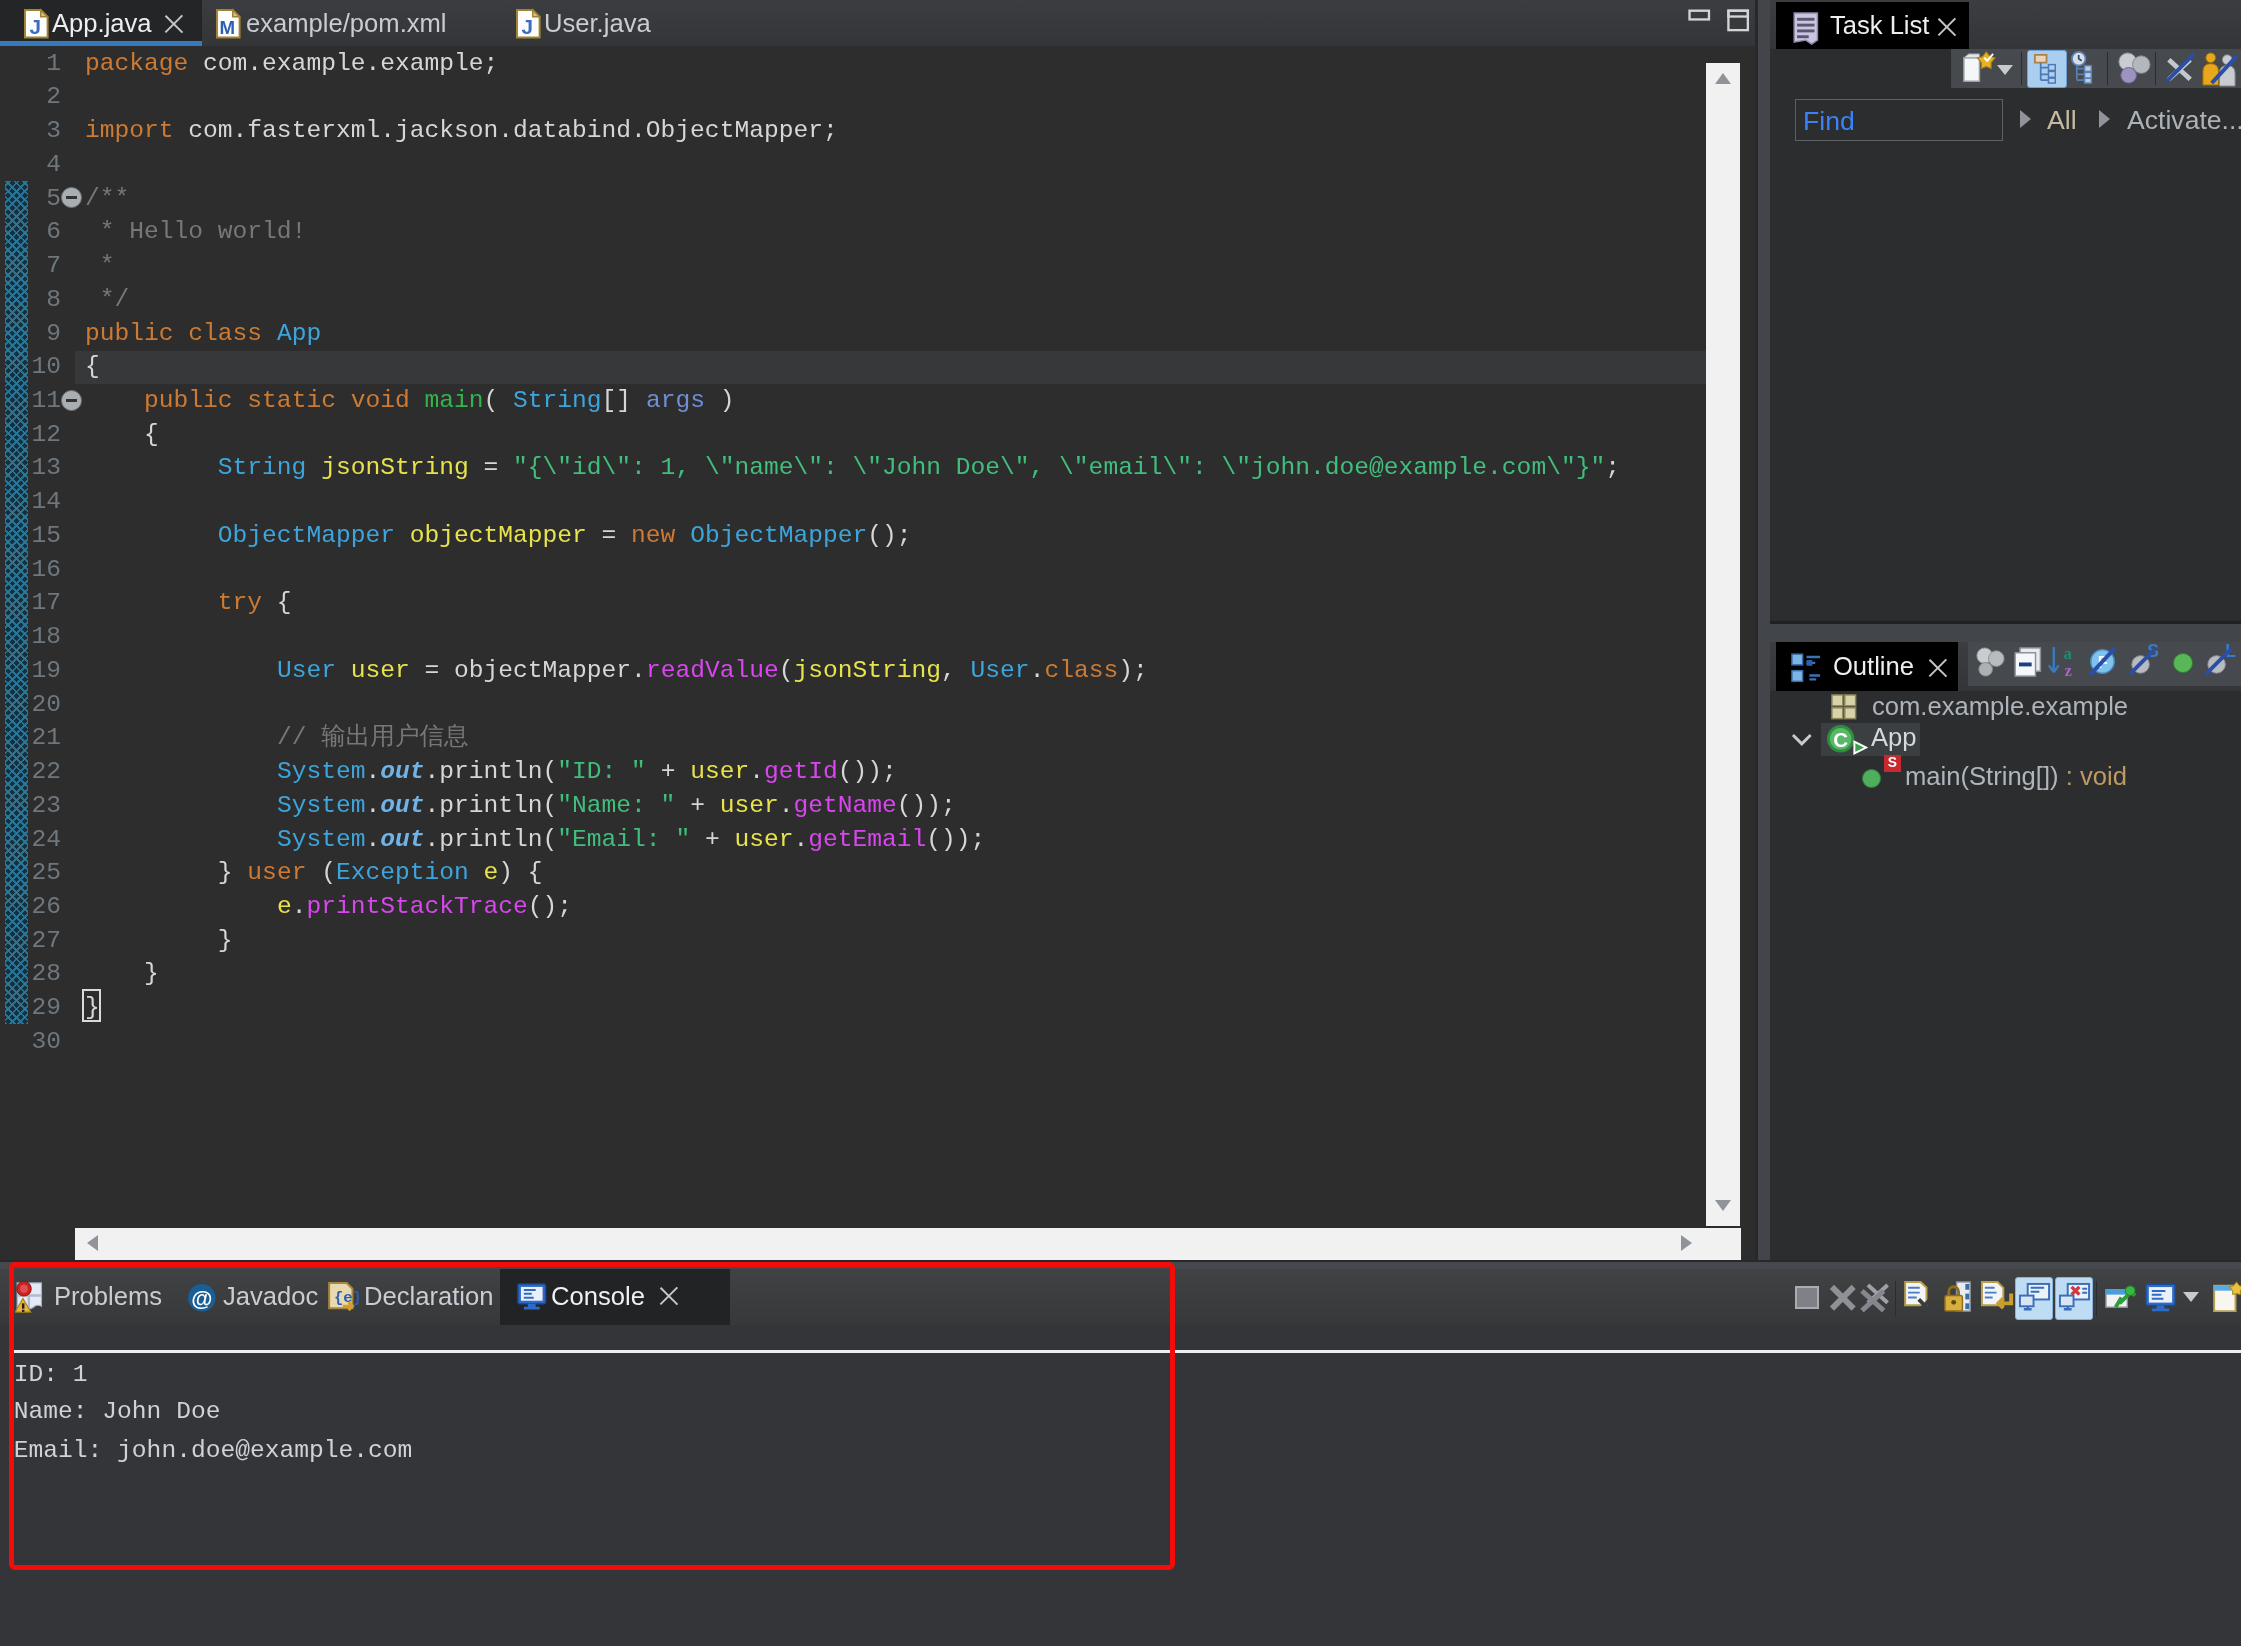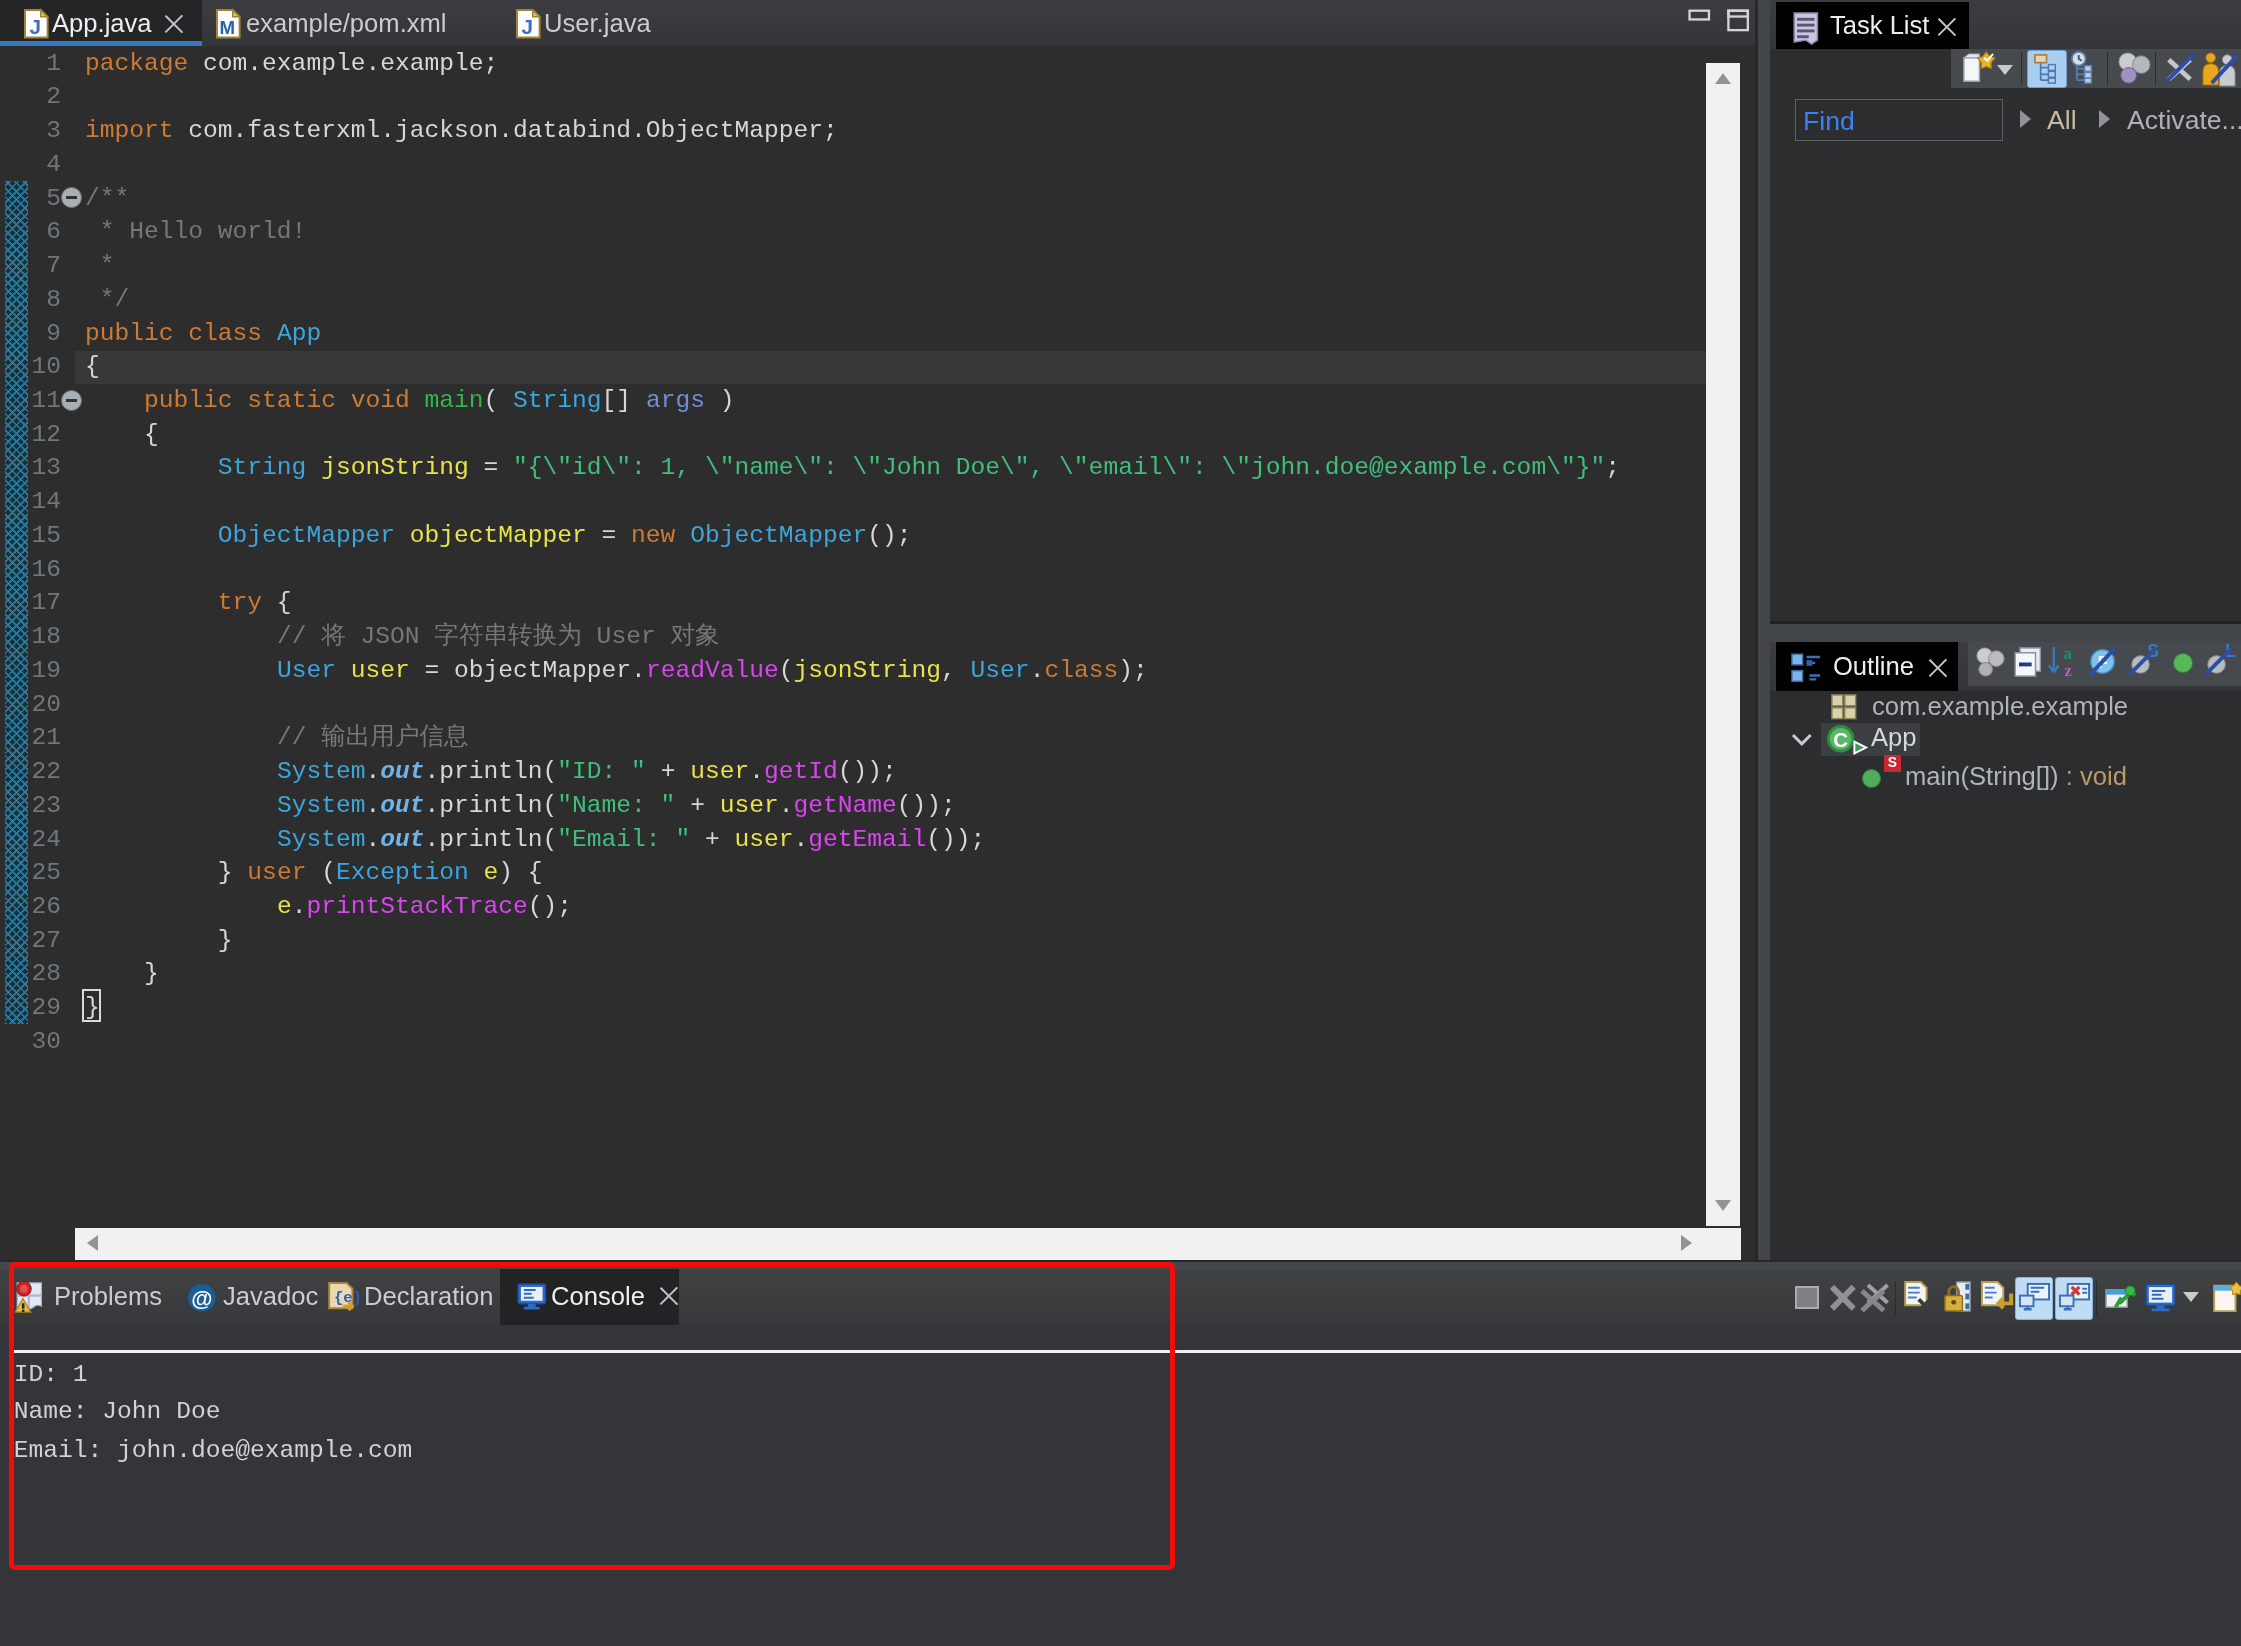--- a/index.html
+++ b/index.html
@@ -131,21 +131,20 @@
 <div class="cl" style="top:215px"><span class="cm"> * Hello world!</span></div>
 <div class="cl" style="top:249px"><span class="cm"> *</span></div>
 <div class="cl" style="top:283px"><span class="cm"> */</span></div>
 <div class="cl" style="top:317px"><span class="kw">public class</span> <span class="ty">App</span></div>
 <div class="cl" style="top:350px">{</div>
 <div class="cl" style="top:384px">    <span class="kw">public static void</span> <span class="md">main</span>( <span class="ty">String</span>[] <span class="pa">args</span> )</div>
 <div class="cl" style="top:418px">    {</div>
 <div class="cl" style="top:451px">         <span class="ty">String</span> <span class="lv">jsonString</span> = <span class="st">"{\"id\": 1, \"name\": \"John Doe\", \"email\": \"john.doe@example.com\"}"</span>;</div>
 <div class="cl" style="top:519px">         <span class="ty">ObjectMapper</span> <span class="lv">objectMapper</span> = <span class="kw">new</span> <span class="ty">ObjectMapper</span>();</div>
 <div class="cl" style="top:586px">         <span class="kw">try</span> {</div>
-<div class="cl" style="top:620px">             <span class="cm">// 将 JSON 字符串转换为 User 对象</span></div>
 <div class="cl" style="top:654px">             <span class="ty">User</span> <span class="lv">user</span> = objectMapper.<span class="mc">readValue</span>(<span class="lv">jsonString</span>, <span class="ty">User</span>.<span class="kw">class</span>);</div>
 <div class="cl" style="top:721px">             <span class="cm">// 输出用户信息</span></div>
 <div class="cl" style="top:755px">             <span class="ty">System</span>.<span class="fd">out</span>.println(<span class="st">"ID: "</span> + <span class="lv">user</span>.<span class="mc">getId</span>());</div>
 <div class="cl" style="top:789px">             <span class="ty">System</span>.<span class="fd">out</span>.println(<span class="st">"Name: "</span> + <span class="lv">user</span>.<span class="mc">getName</span>());</div>
 <div class="cl" style="top:823px">             <span class="ty">System</span>.<span class="fd">out</span>.println(<span class="st">"Email: "</span> + <span class="lv">user</span>.<span class="mc">getEmail</span>());</div>
 <div class="cl" style="top:856px">         } <span class="kw">user</span> (<span class="ty">Exception</span> <span class="lv">e</span>) {</div>
 <div class="cl" style="top:890px">             <span class="lv">e</span>.<span class="mc">printStackTrace</span>();</div>
 <div class="cl" style="top:924px">         }</div>
 <div class="cl" style="top:957px">    }</div>
 <div class="cl" style="top:991px">}</div>
@@ -309,21 +308,21 @@
         <span class="lbl">Javadoc</span>
       </div>
 <svg width="31.5" height="33" viewBox="0 0 32 34" style="position:absolute;left:327px;top:11.8px">
 <path d="M2 2 h18 l6 6 v20 h-24 z" fill="#E8D9B0" stroke="#A8863E" stroke-width="2"></path>
 <text x="7" y="22" font-size="16" font-weight="bold" fill="#2B5FB0" font-family="Liberation Mono">{e}</text>
 <path d="M16 26 h10 m-4 -4 l4 4 -4 4" stroke="#D89E28" stroke-width="3" fill="none"></path>
       </svg>
       <div class="btab" style="left:364px">
         <span class="lbl">Declaration</span>
       </div>
-<div class="btab act" style="left:500px;width:179px">
+<div class="btab act" style="left:500px;width:230px">
         <svg width="31.5" height="29.6" viewBox="0 0 32 30" style="position:absolute;left:15.8px;top:12.8px">
 <rect x="2" y="2" width="28" height="20" rx="2" fill="#2E6BC8" stroke="#1A4A9A" stroke-width="1.5"></rect>
 <rect x="5" y="5" width="22" height="14" fill="#EAF0F8"></rect>
 <path d="M8 8 h12 M8 12 h8 M8 16 h10" stroke="#2E6BC8" stroke-width="2"></path>
 <path d="M12 22 h8 v3 h4 v3 h-16 v-3 h4 z" fill="#2E6BC8"></path>
         </svg>
         <span class="lbl" style="margin-left:51px">Console</span>
         <div class="xicon" style="position:absolute;left:158px;top:16.7px"></div>
       </div>
 <div class="abs" style="left:1795px;top:16.7px;width:23.6px;height:23.6px;background:#7E8286;border:2px solid #AAADB0"></div>

